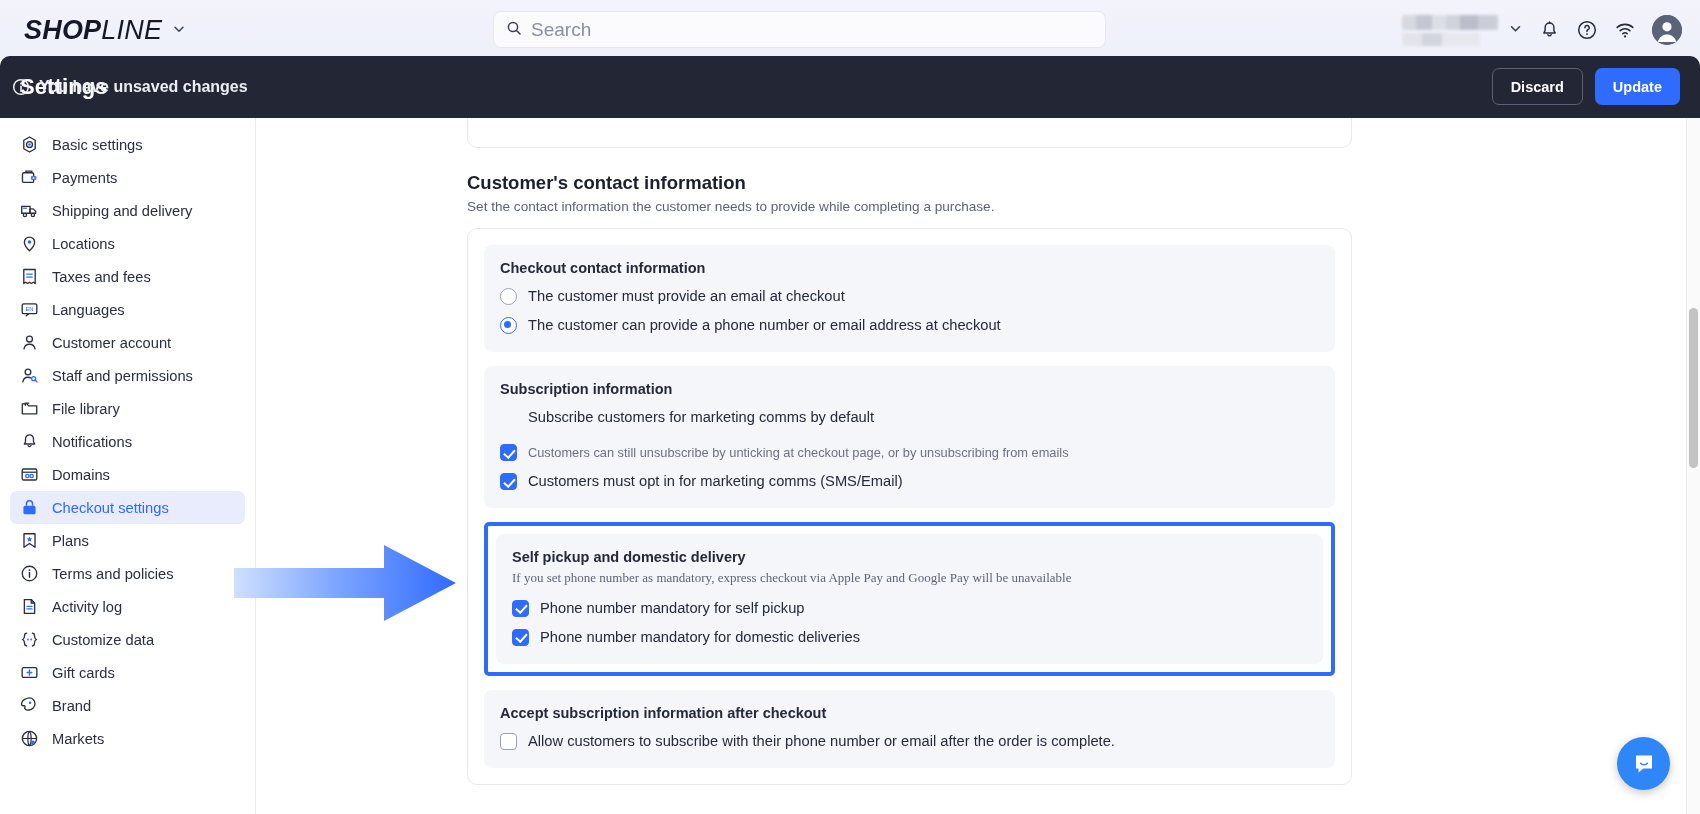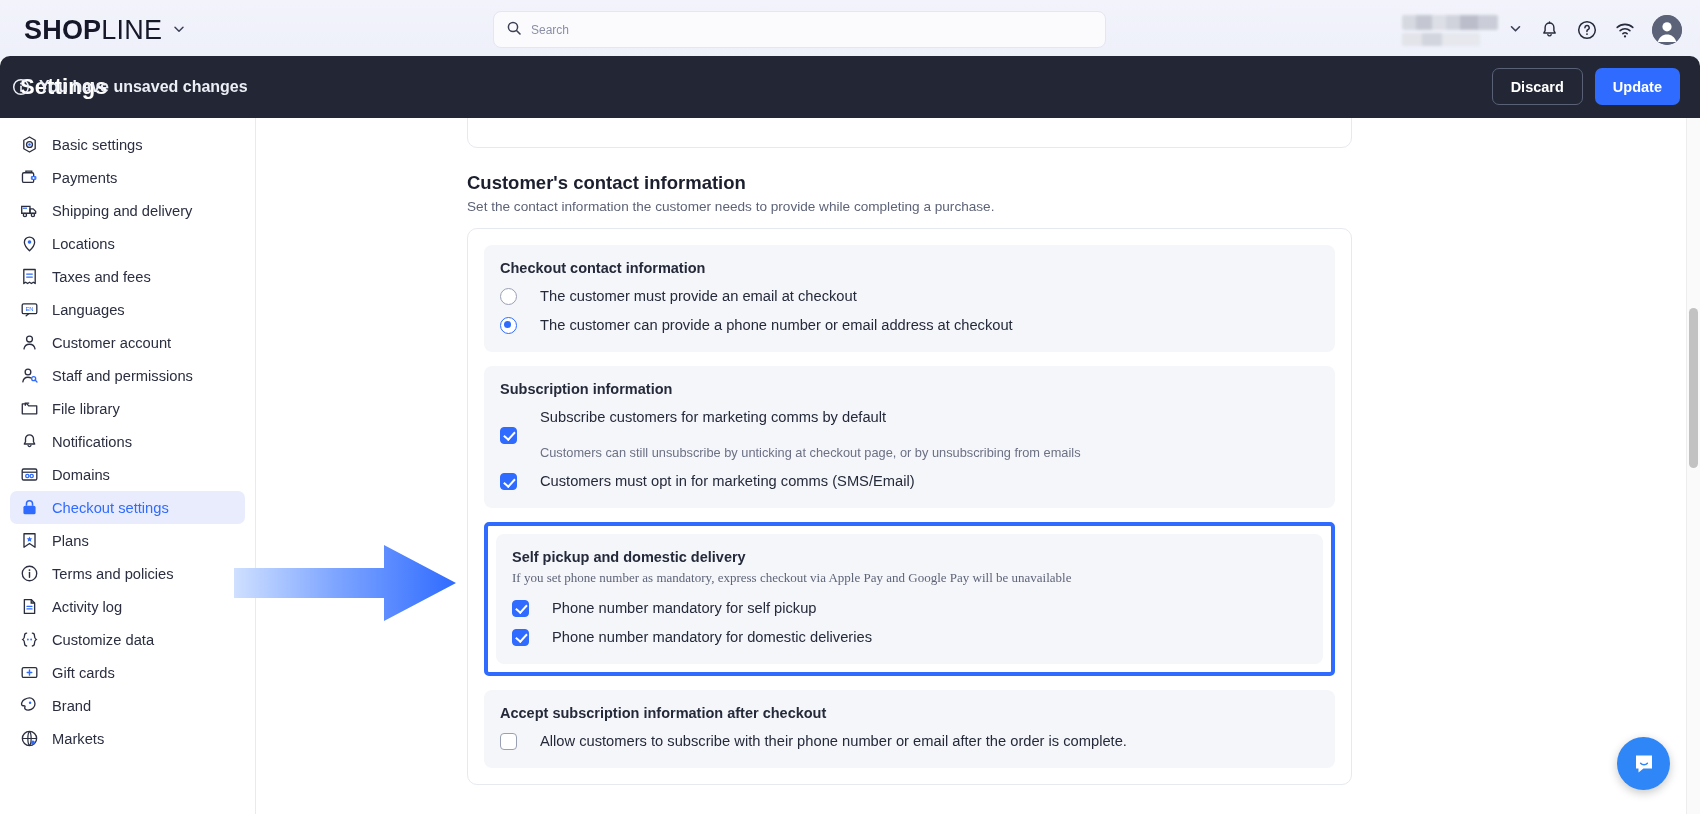--- a/index.html
+++ b/index.html
@@ -19,39 +19,39 @@
     background: linear-gradient(180deg,#f2f3fb 0%, #eef0fa 100%);
     display: flex; align-items: center;
   }
   .brand {
     display: flex; align-items: center; gap: 10px;
     margin-left: 24px;
   }
   .brand-logo {
     font-size: 27px; letter-spacing: .2px;
     color: #16182a; white-space: nowrap;
-    display: flex; align-items: baseline;
+    display: flex; align-items: baseline; font-style: italic;
   }
   .brand-logo .b { font-weight: 700; }
   .brand-logo .l { font-weight: 300; }
   .brand-caret { color: #3a3f55; font-size: 15px; line-height: 1; }
 
   .searchwrap {
     position: absolute; left: 493px; top: 11px;
     width: 613px; height: 37px;
   }
   .searchbox {
     width: 100%; height: 100%;
     background: #fbfbfe;
     border: 1px solid #e4e6f2;
     border-radius: 8px;
     display: flex; align-items: center;
     padding: 0 12px; gap: 9px;
   }
-  .searchbox .ph { color: #8a8fa6; font-size: 12px; }
+  .searchbox .ph { color: #8a8fa6; font-size: 19px; }
 
   .topright {
     position: absolute; right: 18px; top: 0; height: 60px;
     display: flex; align-items: center; gap: 16px;
   }
   .storename {
     display: flex; align-items: center; gap: 10px;
   }
   .redacted {
     width: 96px; height: 15px; border-radius: 2px;
@@ -156,21 +156,21 @@
   .panel-title {
     font-size: 14.5px; font-weight: 700; color: #252a3a; margin-bottom: 10px;
   }
   .panel-sub {
     font-size: 13px; color: #5e6478; margin: -6px 0 12px 0; line-height: 1.35; font-family: Liberation Serif, serif;
   }
 
   .sec-title { font-size: 18.5px; font-weight: 700; color: #1b1f2e; }
   .sec-desc  { font-size: 13.6px; color: #5e6478; margin-top: 5px; }
 
-  .opt { display: flex; align-items: center; gap: 23px; margin: 11px 0; cursor: pointer; }
+  .opt { display: flex; align-items: flex-end; gap: 11px; margin: 11px 0; cursor: pointer; }
   .opt:last-child { margin-bottom: 2px; }
   .opt-txt { font-size: 14.7px; color: #252a3a; line-height: 18px; }
   .opt-help { font-size: 12.8px; color: #6b7084; margin-top: 18px; line-height: 1.35; }
 
   .radio {
     width: 17px; height: 17px; border-radius: 50%;
     border: 1.6px solid #9aa0b4; background: #fff; flex: 0 0 17px;
     margin-top: 1px;
   }
   .radio.on { border: 1.6px solid #2f6bff; position: relative; }

